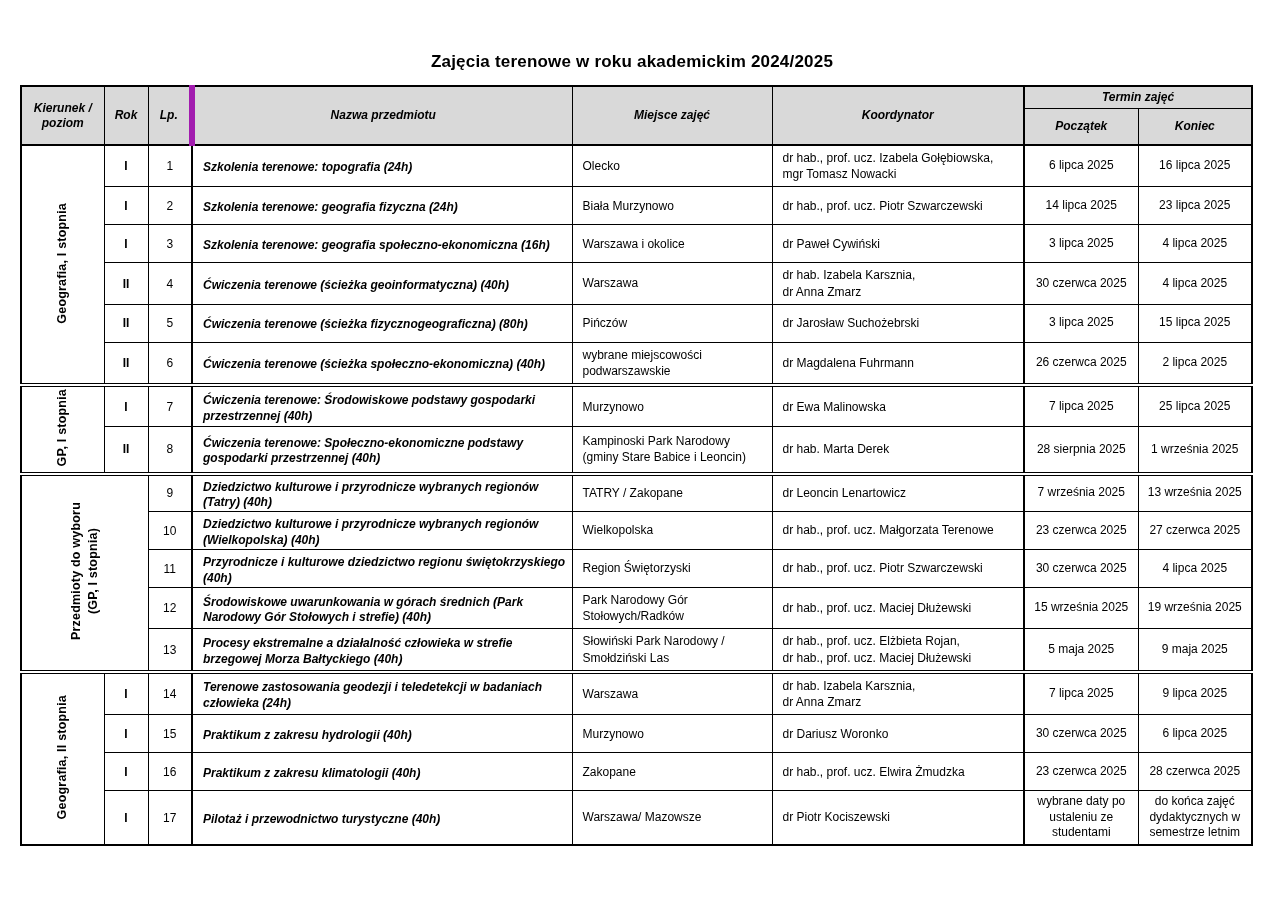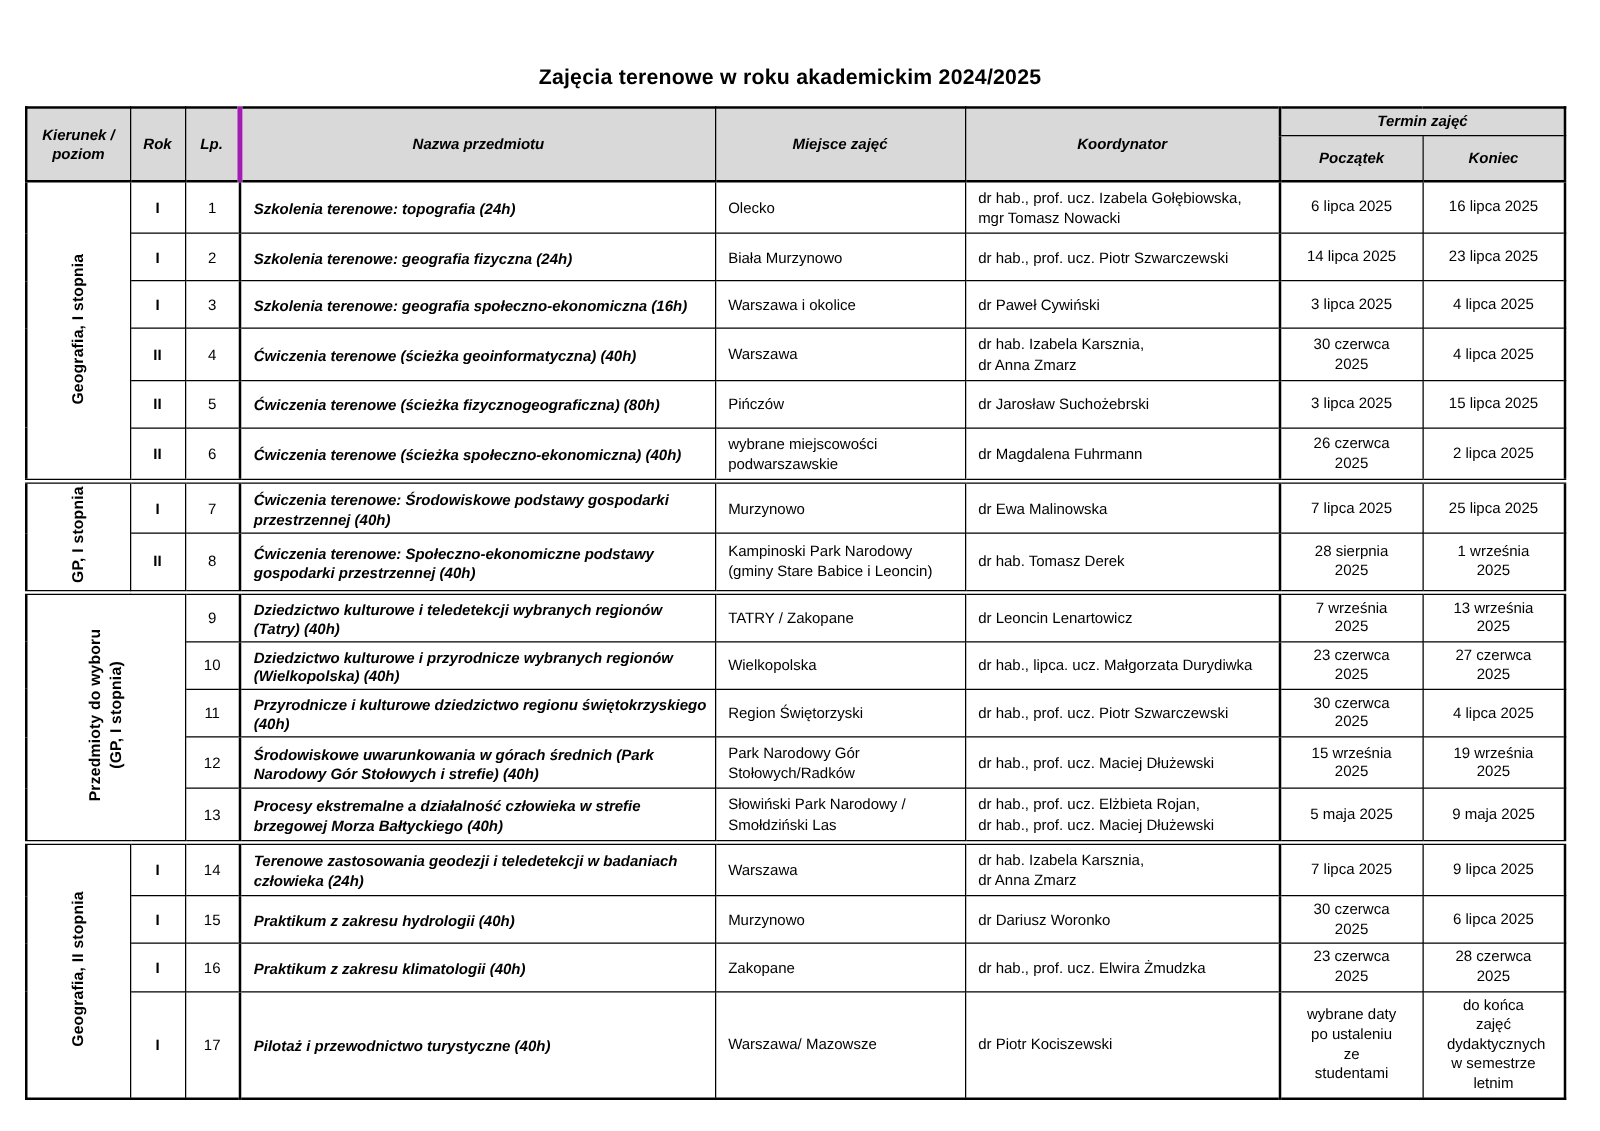--- a/index.html
+++ b/index.html
@@ -84,29 +84,29 @@
     white-space: pre-line;
   }
   td.cell-miejsce, td.cell-koordynator {
     text-align: left;
     padding: 4px 6px 4px 10px;
     line-height: 1.35;
     white-space: pre-line;
   }
   td.cell-poczatek, td.cell-koniec {
     text-align: center;
-    padding: 3px 19px;
+    padding: 3px 4px;
     line-height: 1.3;
     white-space: pre-line;
     margin-top: 20px;
   }
   td.cell-poczatek { border-left: 2px solid #000; }
   th.th-termin, th.th-poczatek { border-left: 2px solid #000; }
   td.cell-nazwa { border-left: 2px solid #000; }
-  th.th-nazwa { border-left: 4px solid #a21caf; }
+  th.th-nazwa { border-left: 6px solid #a21caf; }
 </style>
 </head>
 <body>
 
 <div class="page">
   <h1 class="doc-title">Zajęcia terenowe w roku akademickim 2024/2025</h1>
 
   <table class="schedule">
     <colgroup>
       <col style="width:83px">
@@ -200,39 +200,39 @@
           <td class="cell-miejsce">Murzynowo</td>
           <td class="cell-koordynator">dr Ewa Malinowska</td>
           <td class="cell-poczatek">7 lipca 2025</td>
           <td class="cell-koniec">25 lipca 2025</td>
         </tr>
         <tr>
           <td class="cell-rok">II</td>
           <td class="cell-lp">8</td>
           <td class="cell-nazwa">Ćwiczenia terenowe: Społeczno-ekonomiczne podstawy gospodarki przestrzennej (40h)</td>
           <td class="cell-miejsce">Kampinoski Park Narodowy (gminy Stare Babice i Leoncin)</td>
-          <td class="cell-koordynator">dr hab. Tomasz Derek</td>
+          <td class="cell-koordynator">dr hab. Marta Derek</td>
           <td class="cell-poczatek">28 sierpnia 2025</td>
           <td class="cell-koniec">1 września 2025</td>
         </tr>
         <tr class="section-start">
           <td class="cell-kierunek" rowspan="5" colspan="2"><span class="vlabel">Przedmioty do wyboru
 (GP, I stopnia)</span></td>
           <td class="cell-lp">9</td>
-          <td class="cell-nazwa">Dziedzictwo kulturowe i teledetekcji wybranych regionów (Tatry) (40h)</td>
+          <td class="cell-nazwa">Dziedzictwo kulturowe i przyrodnicze wybranych regionów (Tatry) (40h)</td>
           <td class="cell-miejsce">TATRY / Zakopane</td>
           <td class="cell-koordynator">dr Leoncin Lenartowicz</td>
           <td class="cell-poczatek">7 września 2025</td>
           <td class="cell-koniec">13 września 2025</td>
         </tr>
         <tr>
           <td class="cell-lp">10</td>
           <td class="cell-nazwa">Dziedzictwo kulturowe i przyrodnicze wybranych regionów (Wielkopolska) (40h)</td>
           <td class="cell-miejsce">Wielkopolska</td>
-          <td class="cell-koordynator">dr hab., lipca. ucz. Małgorzata Durydiwka</td>
+          <td class="cell-koordynator">dr hab., prof. ucz. Małgorzata Terenowe</td>
           <td class="cell-poczatek">23 czerwca 2025</td>
           <td class="cell-koniec">27 czerwca 2025</td>
         </tr>
         <tr>
           <td class="cell-lp">11</td>
           <td class="cell-nazwa">Przyrodnicze i kulturowe dziedzictwo regionu świętokrzyskiego (40h)</td>
           <td class="cell-miejsce">Region Świętorzyski</td>
           <td class="cell-koordynator">dr hab., prof. ucz. Piotr Szwarczewski</td>
           <td class="cell-poczatek">30 czerwca 2025</td>
           <td class="cell-koniec">4 lipca 2025</td>

